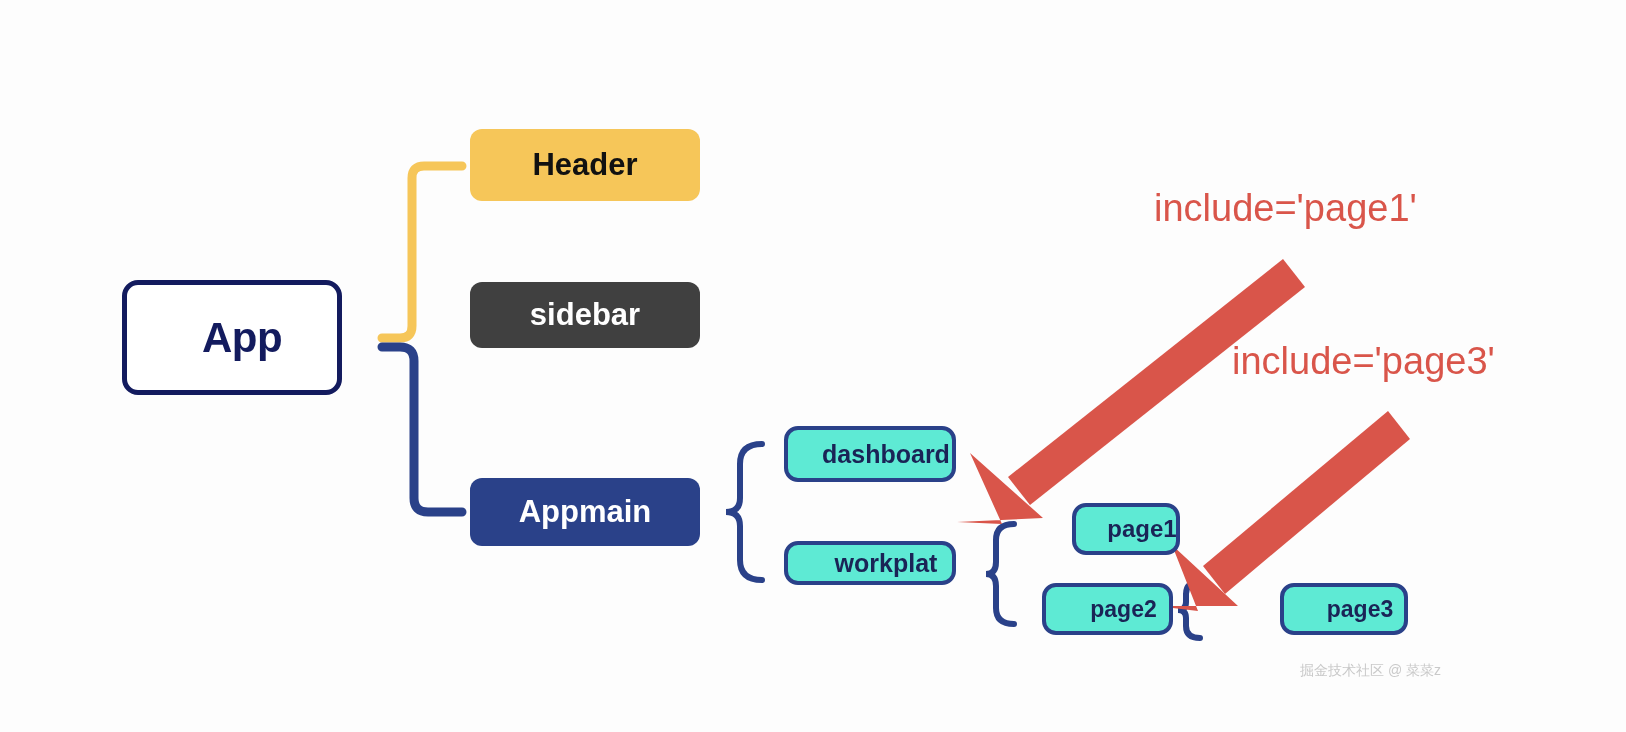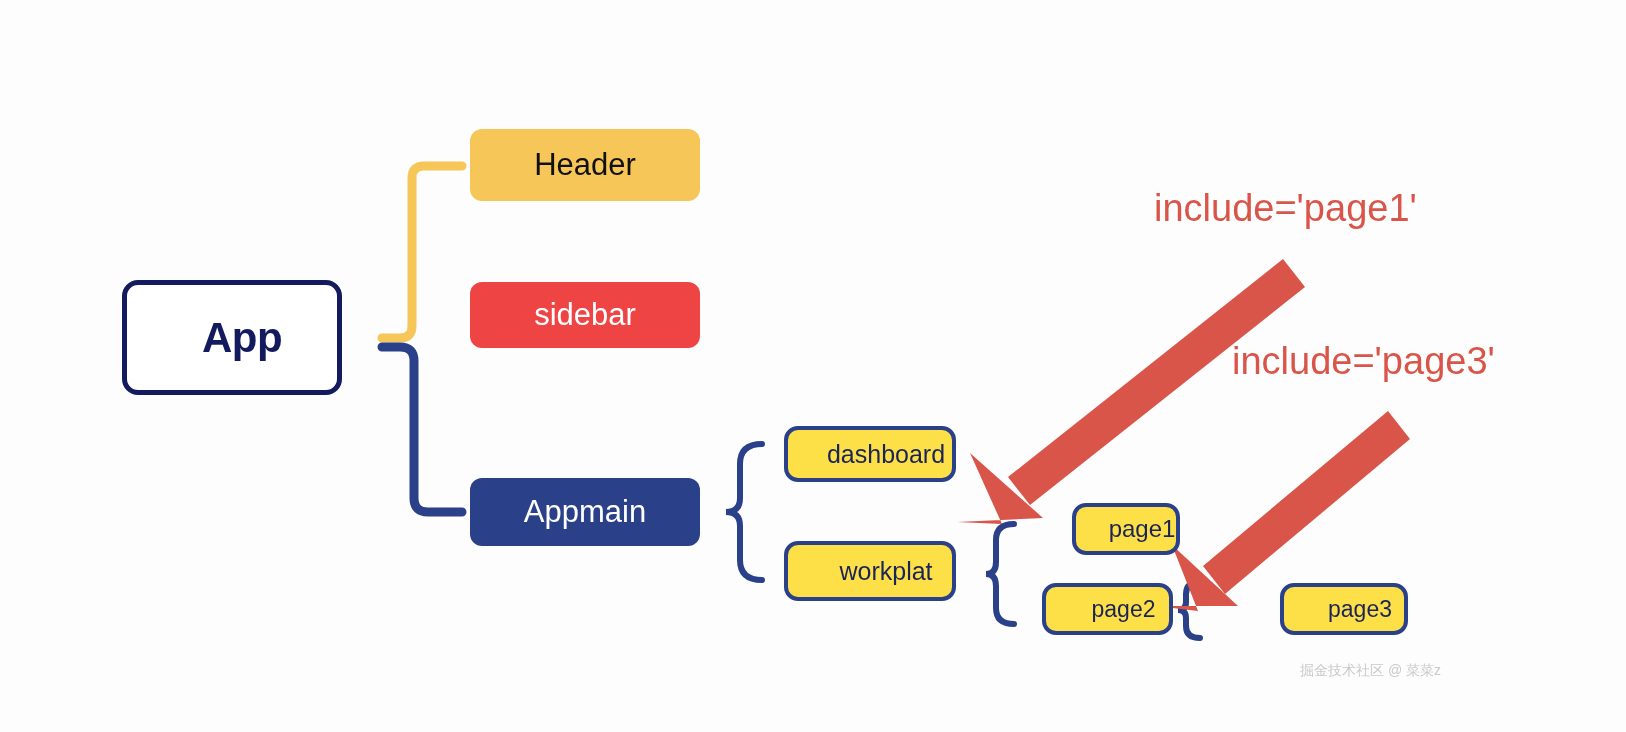--- a/index.html
+++ b/index.html
@@ -25,20 +25,21 @@
     height: 732px;
     pointer-events: none;
   }
   .node {
     position: absolute;
     display: flex;
     align-items: center;
     justify-content: center;
     box-sizing: border-box;
     white-space: nowrap;
+    font-weight: bold;
   }
   
   .node-app {
     left: 122px;
     top: 280px;
     width: 220px;
     height: 115px;
     border: 5px solid #131B5E;
     border-radius: 16px;
     background: #ffffff;
@@ -58,56 +59,56 @@
     border-radius: 12px;
     color: #111111;
     font-size: 31px;
   }
   
   .node-sidebar {
     left: 470px;
     top: 282px;
     width: 230px;
     height: 66px;
-    background: #ef4444;
+    background: #404040;
     border-radius: 12px;
     color: #ffffff;
     font-size: 31px;
   }
   
   .node-appmain {
     left: 470px;
     top: 478px;
     width: 230px;
     height: 68px;
     background: #2A4189;
     border-radius: 12px;
     color: #ffffff;
     font-size: 31px;
   }
   
   .node-outline {
     border: 4px solid #2A4189;
     border-radius: 14px;
-    background: #fde047;
+    background: #5eead4;
     color: #1A2456;
     padding-left: 32px;
   }
   .node-dashboard {
     left: 784px;
     top: 426px;
     width: 172px;
     height: 56px;
     font-size: 25px;
   }
   .node-workplat {
     left: 784px;
     top: 541px;
     width: 172px;
-    height: 60px;
+    height: 44px;
     font-size: 25px;
   }
   .node-page1 {
     left: 1072px;
     top: 503px;
     width: 108px;
     height: 52px;
     font-size: 24px;
   }
   .node-page2 {

